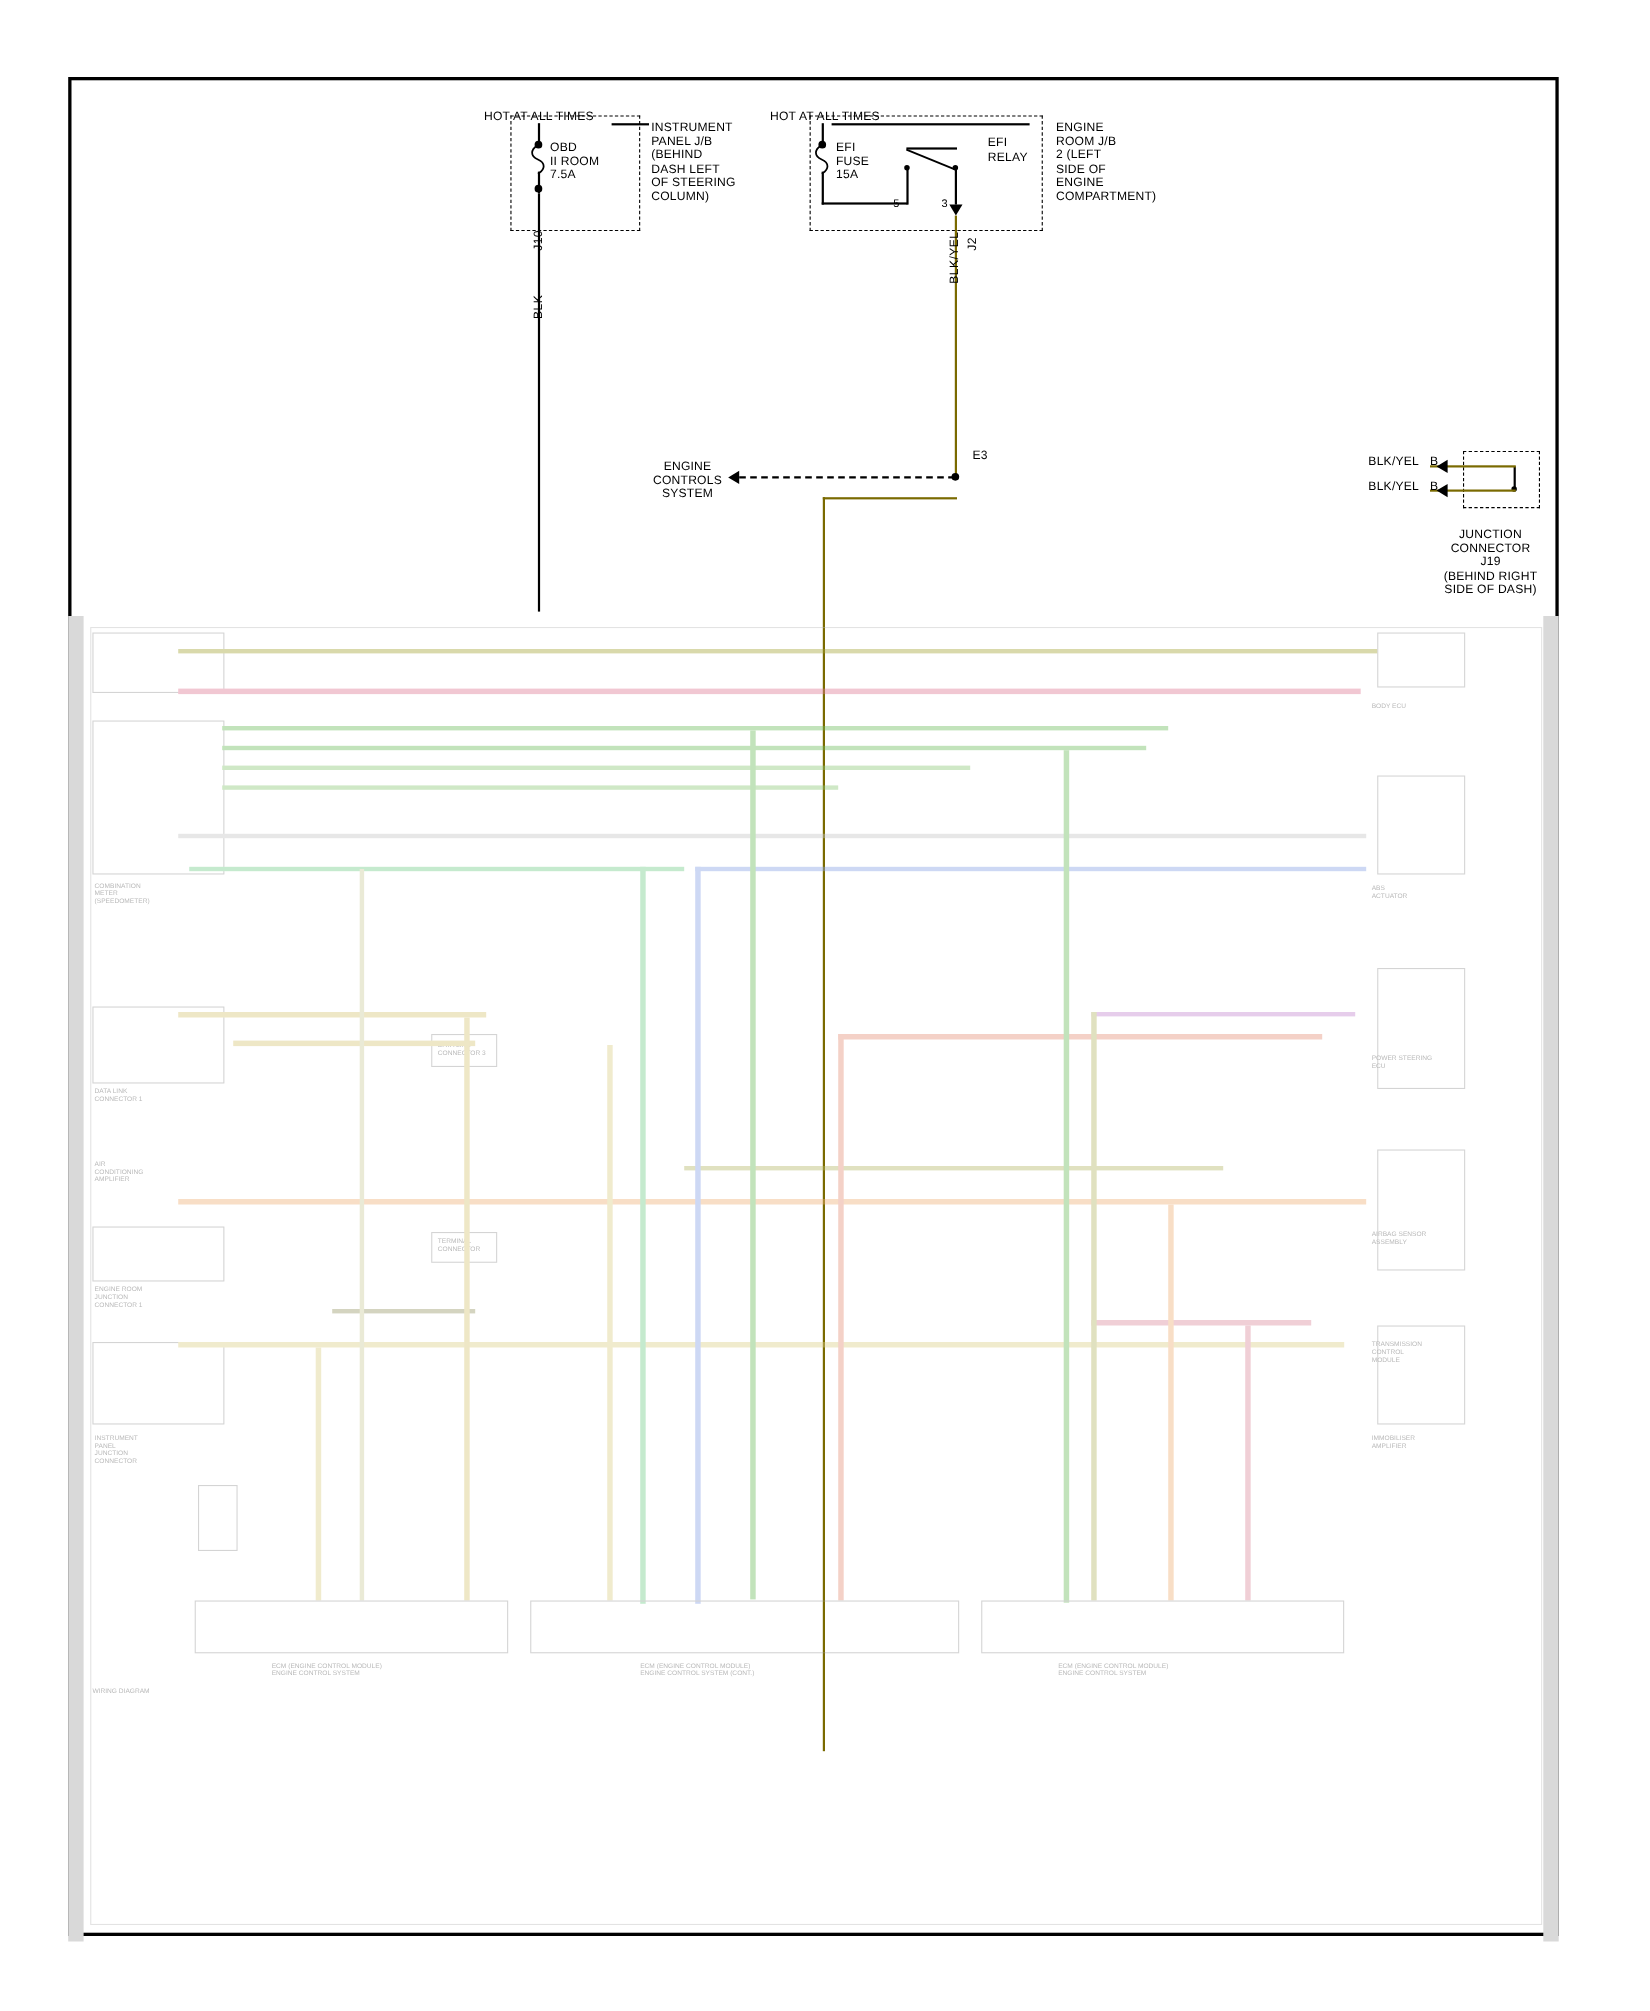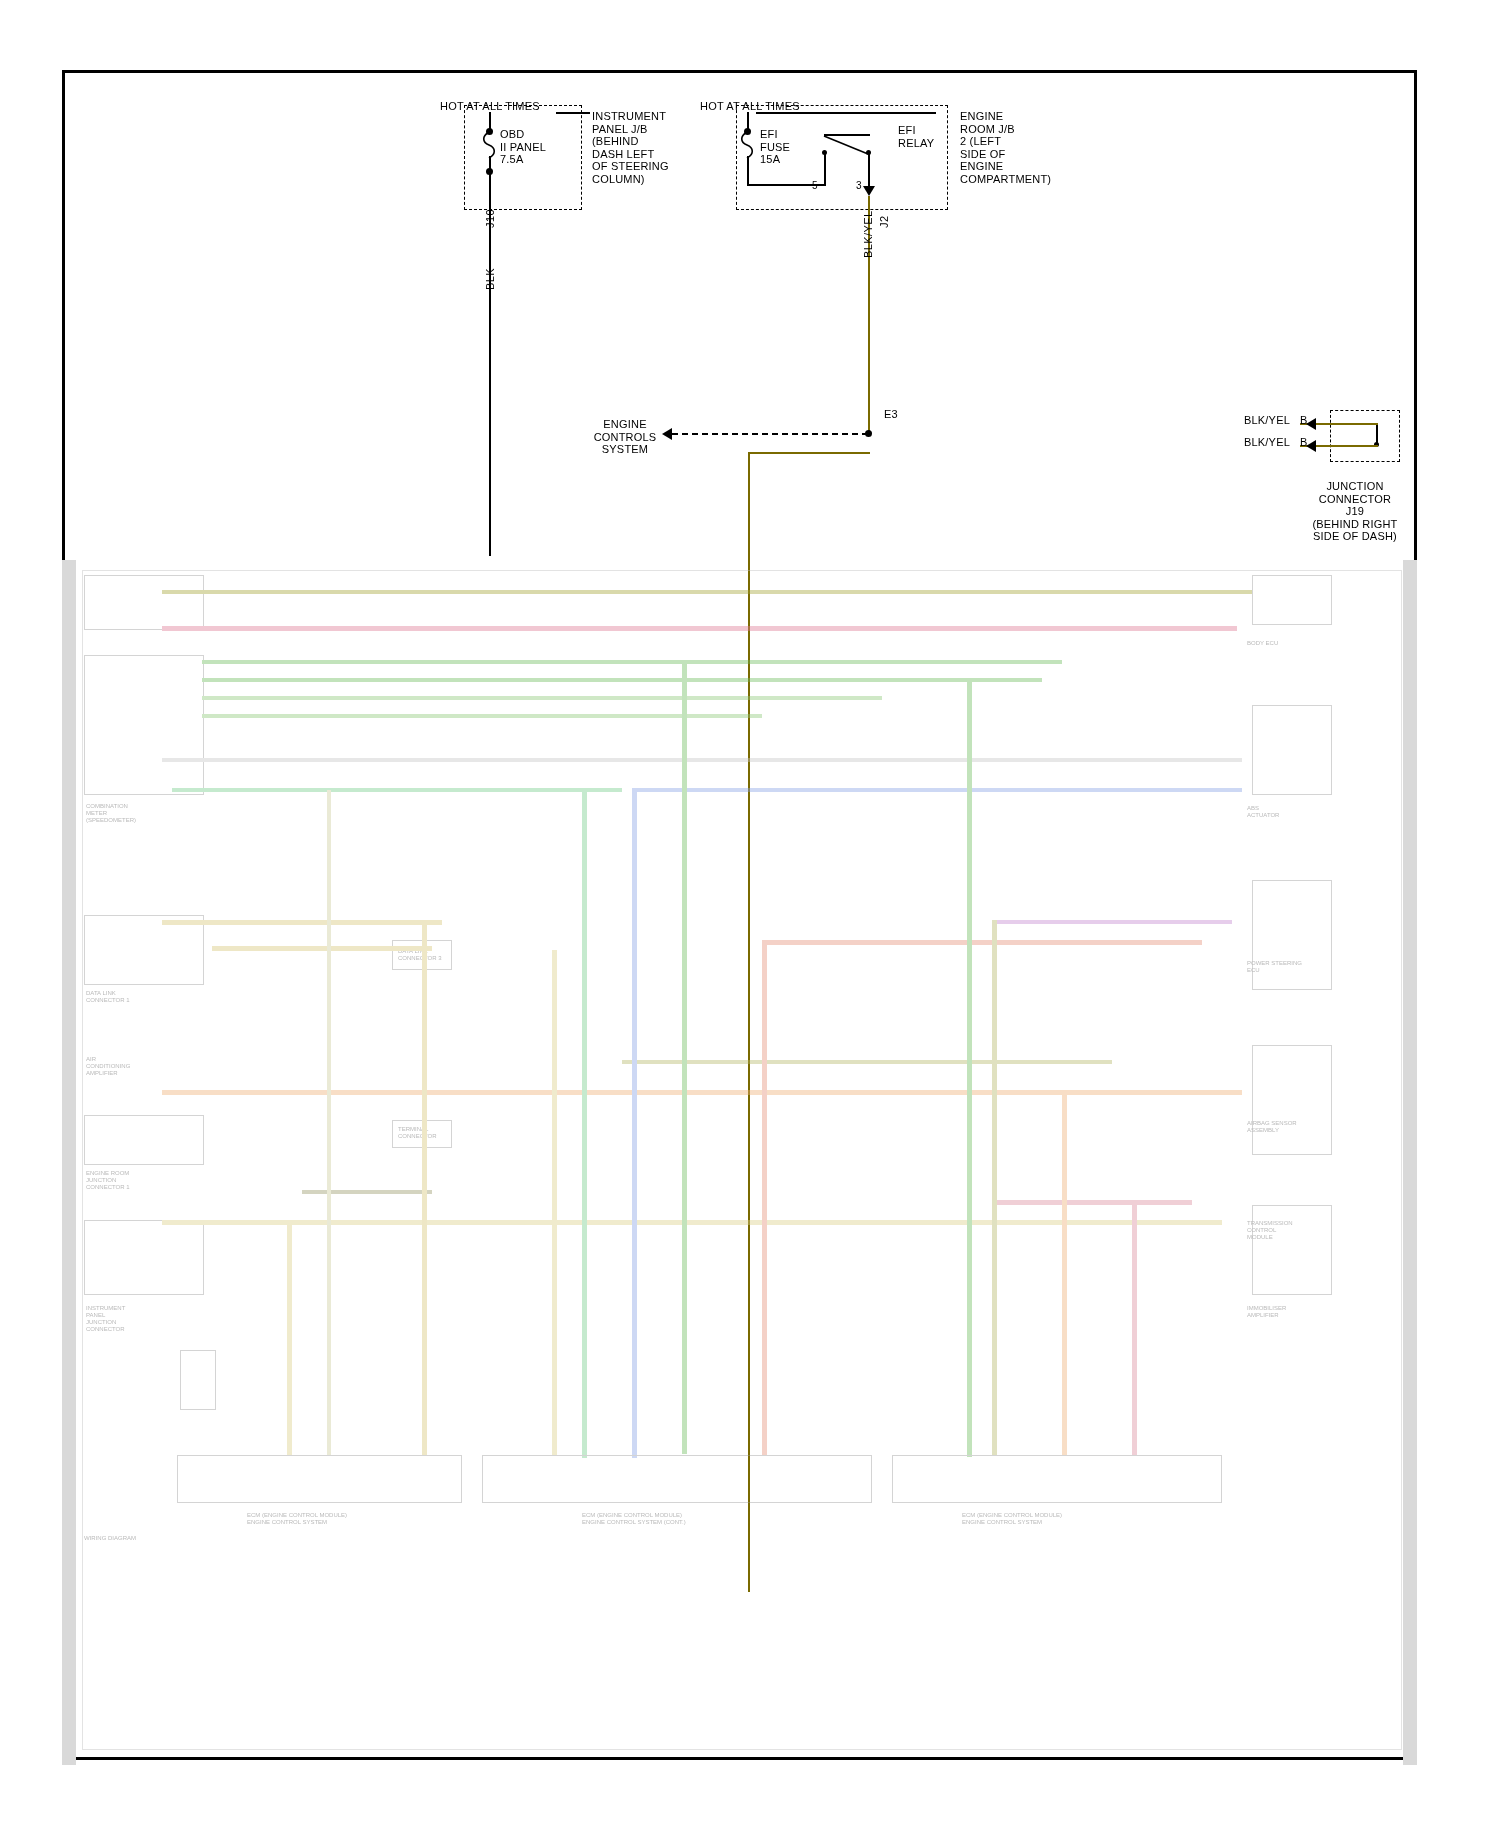--- a/index.html
+++ b/index.html
@@ -158,21 +158,21 @@
 
   <div class="dot" style="left:486px; top:128px;"></div>
   <div class="vline" style="left:489px; top:112px; height:22px;"></div>
   <svg class="fuse-coil" style="left:482px; top:132px;" viewBox="0 0 14 26">
     <path d="M7 0 C 0 4, 0 10, 7 13 C 14 16, 14 22, 7 26" fill="none" stroke="#000" stroke-width="1.6"></path>
   </svg>
   <div class="vline" style="left:489px; top:156px; height:20px;"></div>
   <div class="dot" style="left:486px; top:168px;"></div>
 
   <div class="txt" style="left:500px; top:128px; width:70px;">OBD
-II PANEL
+II ROOM
 7.5A</div>
 
   <div class="txt" style="left:592px; top:110px; width:90px;">INSTRUMENT
 PANEL J/B
 (BEHIND
 DASH LEFT
 OF STEERING
 COLUMN)</div>
 
   <div class="vline" style="left:489px; top:176px; height:380px;"></div>

